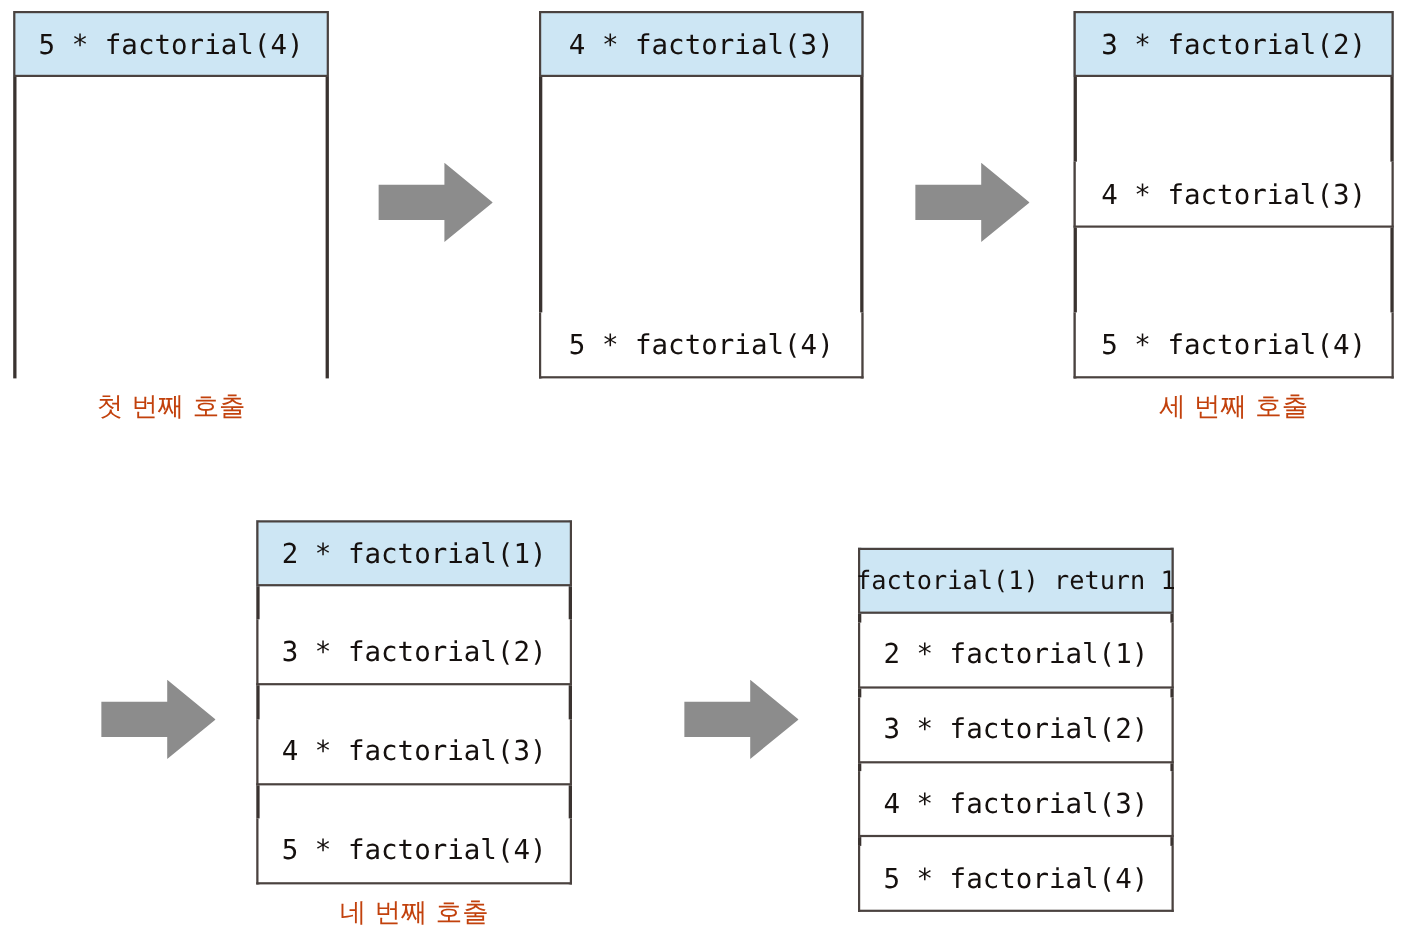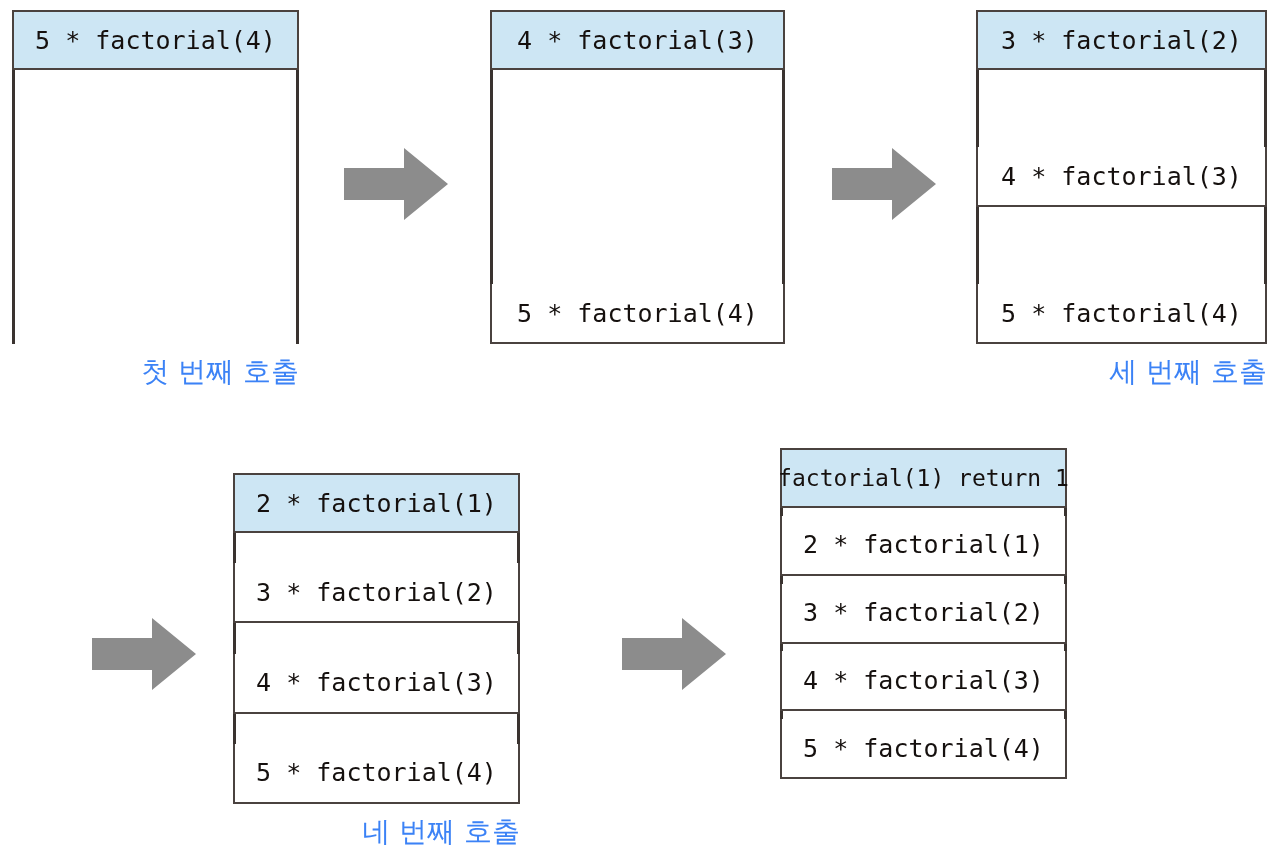--- a/index.html
+++ b/index.html
@@ -60,24 +60,24 @@
     border-top: none;
   }
   .frame.active {
     background: #cde6f4;
   }
   .frame.wide-text {
     font-size: 23px;
   }
 
   .caption {
-    text-align: right;
+    text-align: center;
     font-family: "DejaVu Sans", "Liberation Sans", sans-serif;
-    font-size: 28px;
-    color: #3b82f6;
+    font-size: 24px;
+    color: #c2410c;
     margin-top: 9px;
     white-space: nowrap;
   }
 
   
   .arrow {
     position: absolute;
   }
   .arrow svg { display: block; }
 </style>
@@ -136,21 +136,21 @@
     </div>
     <div class="caption">네 번째 호출</div>
   </div>
 
   <div class="arrow" style="left:622px; top:618px;">
     <svg width="104" height="72" viewBox="0 0 104 72">
       <polygon points="0,20 60,20 60,0 104,36 60,72 60,52 0,52" fill="#8c8c8c"></polygon>
     </svg>
   </div>
 
-  <div class="stack-group" style="left:780px; top:448px; width:287px;">
+  <div class="stack-group" style="left:780px; top:498px; width:287px;">
     <div class="stack" style="height:331px;">
       <div class="frame active wide-text">factorial(1) return 1</div>
       <div class="frame">2 * factorial(1)</div>
       <div class="frame">3 * factorial(2)</div>
       <div class="frame">4 * factorial(3)</div>
       <div class="frame">5 * factorial(4)</div>
     </div>
   </div>
 
 </div>

